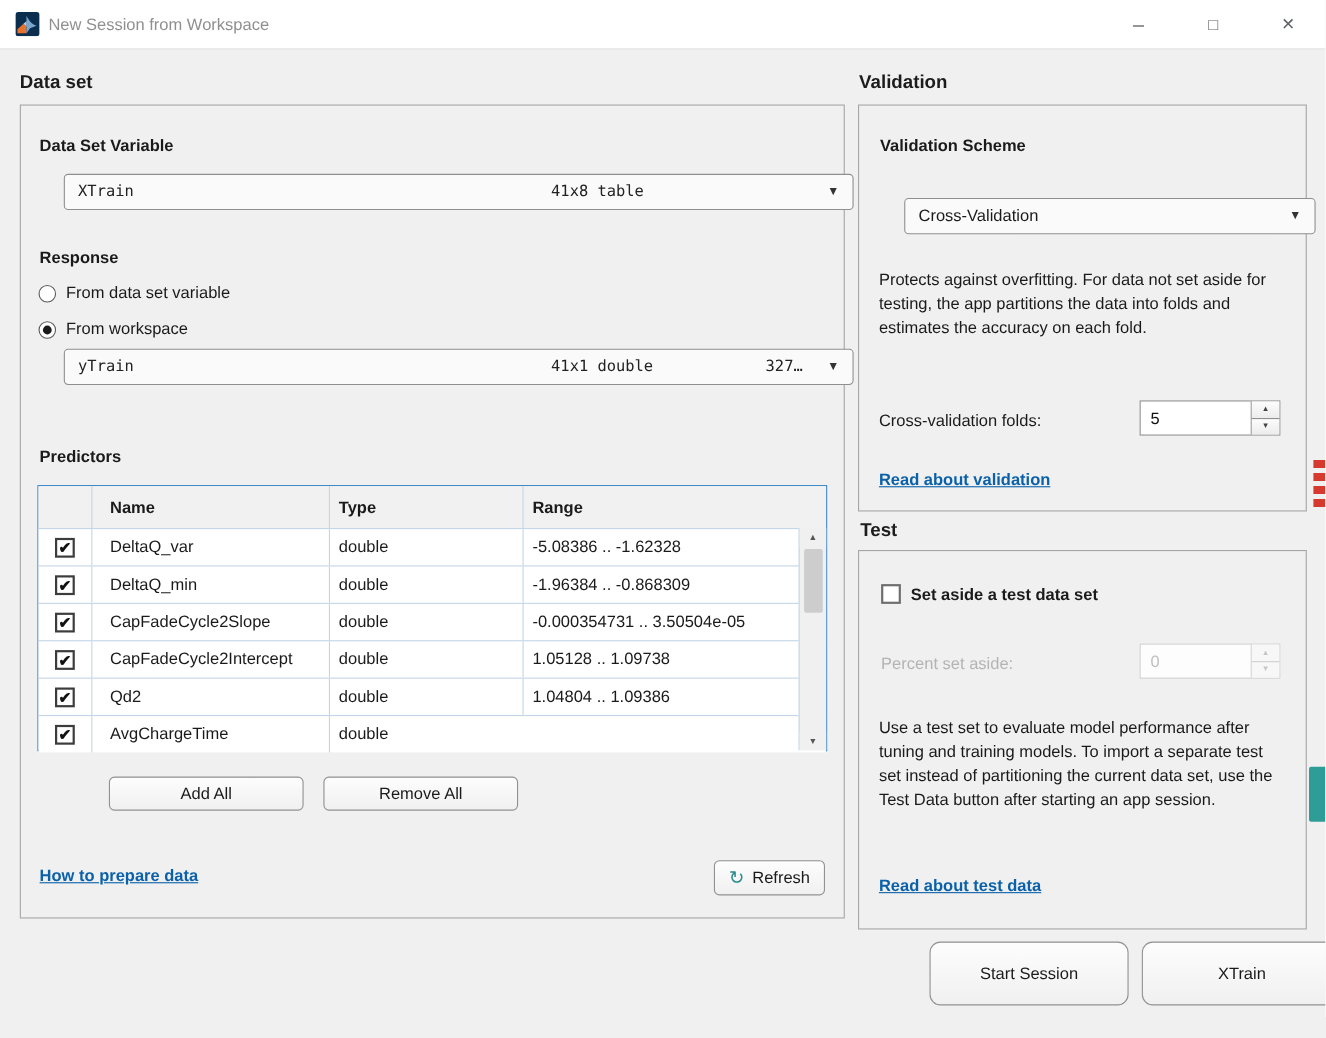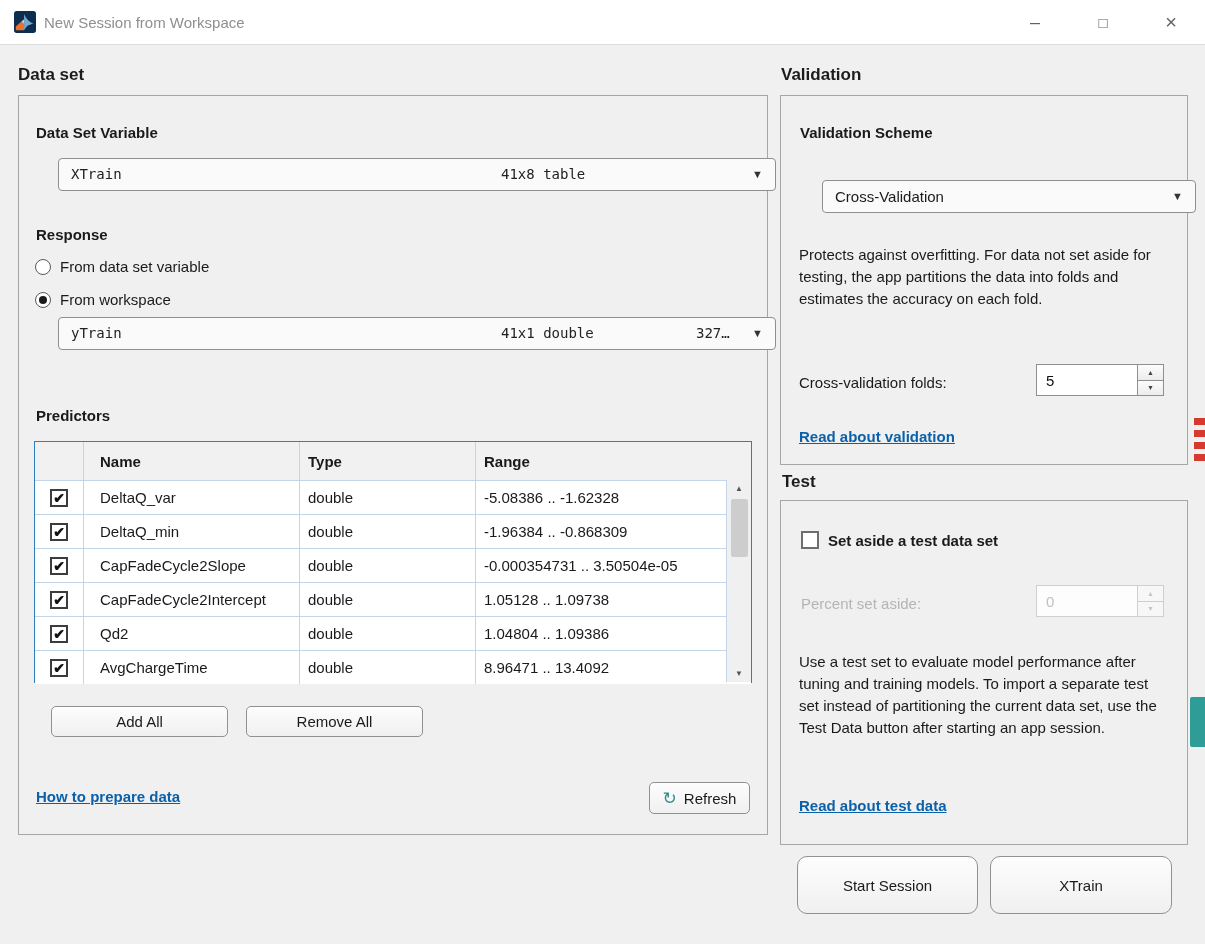--- a/index.html
+++ b/index.html
@@ -50,21 +50,21 @@
   .sb-btn { width:100%; height:17px; font-size:8px; color:#555; display:flex; align-items:center; justify-content:center; background:#f0f0f0; }
   .sb-btn.bottom { margin-top:auto; }
   .sb-thumb { width:17px; height:58px; background:#cdcdcd; border-radius:2px; margin-top:2px; }
 
   
   .cb { width:18px; height:18px; background:#fff; border:2px solid #3c3c3c; display:flex; align-items:center; justify-content:center; cursor:pointer; flex:0 0 auto; }
   .cb i { font-style:normal; font-size:14px; font-weight:bold; color:#111; line-height:1; }
   .cb.unchecked { border:2px solid #6e6e6e; }
 
   
-  .btn { position:absolute; background:linear-gradient(#fdfdfd,#f0f0f0); border:1px solid #919191; border-radius:5px; font-size:15px; color:#1a1a1a; display:flex; align-items:center; justify-content:center; gap:7px; cursor:pointer; }
+  .btn { position:absolute; background:linear-gradient(#fdfdfd,#f0f0f0); border:1px solid #919191; border-radius:5px; font-size:15px; color:#1a1a1a; display:flex; align-items:center; justify-content:center; gap:7px; cursor:pointer;margin-left:48px; }
   .btn-big { border-radius:10px; font-size:15px; }
   .link { position:absolute; font-size:15px; font-weight:bold; color:#0a61aa; text-decoration:underline; cursor:pointer; }
   .refresh-glyph { font-size:17px; color:#2c8c8c; line-height:1; }
 
   
   .para { position:absolute; font-size:15px; line-height:22px; color:#1a1a1a; }
 
   
   .spinner { position:absolute; display:flex; height:32px; border:1px solid #8f8f8f; background:#fff; }
   .spinner input { border:none; outline:none; width:100px; padding:0 9px; font-size:15px; font-family:"Liberation Sans", sans-serif; color:#111; background:transparent; }
@@ -201,21 +201,20 @@
         <div class="cell c3">1.04804 .. 1.09386</div>
       </div>
       <div class="trow">
         <div class="cell c0">
             <span class="cb">
               <i>✔</i>
             </span>
           </div>
         <div class="cell c1">AvgChargeTime</div>
         <div class="cell c2">double</div>
-        <div class="cell c3">8.96471 .. 13.4092</div>
       </div>
 
       <div class="sbar">
         <span class="sb-btn">▲</span>
         <span class="sb-thumb"></span>
         <span class="sb-btn bottom">▼</span>
       </div>
     </div>
 
     <div class="btn" style="left:32px; top:610px; width:177px; height:31px;">

